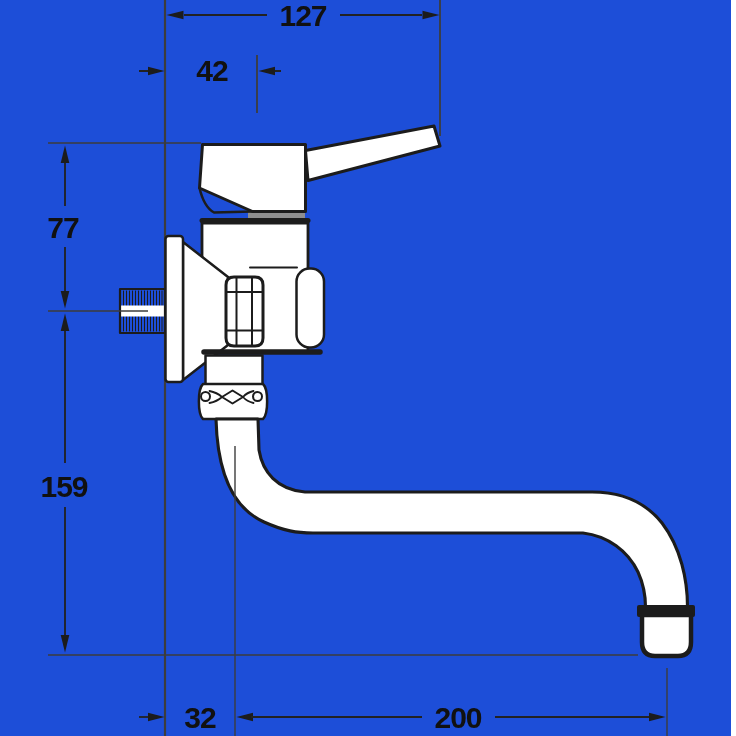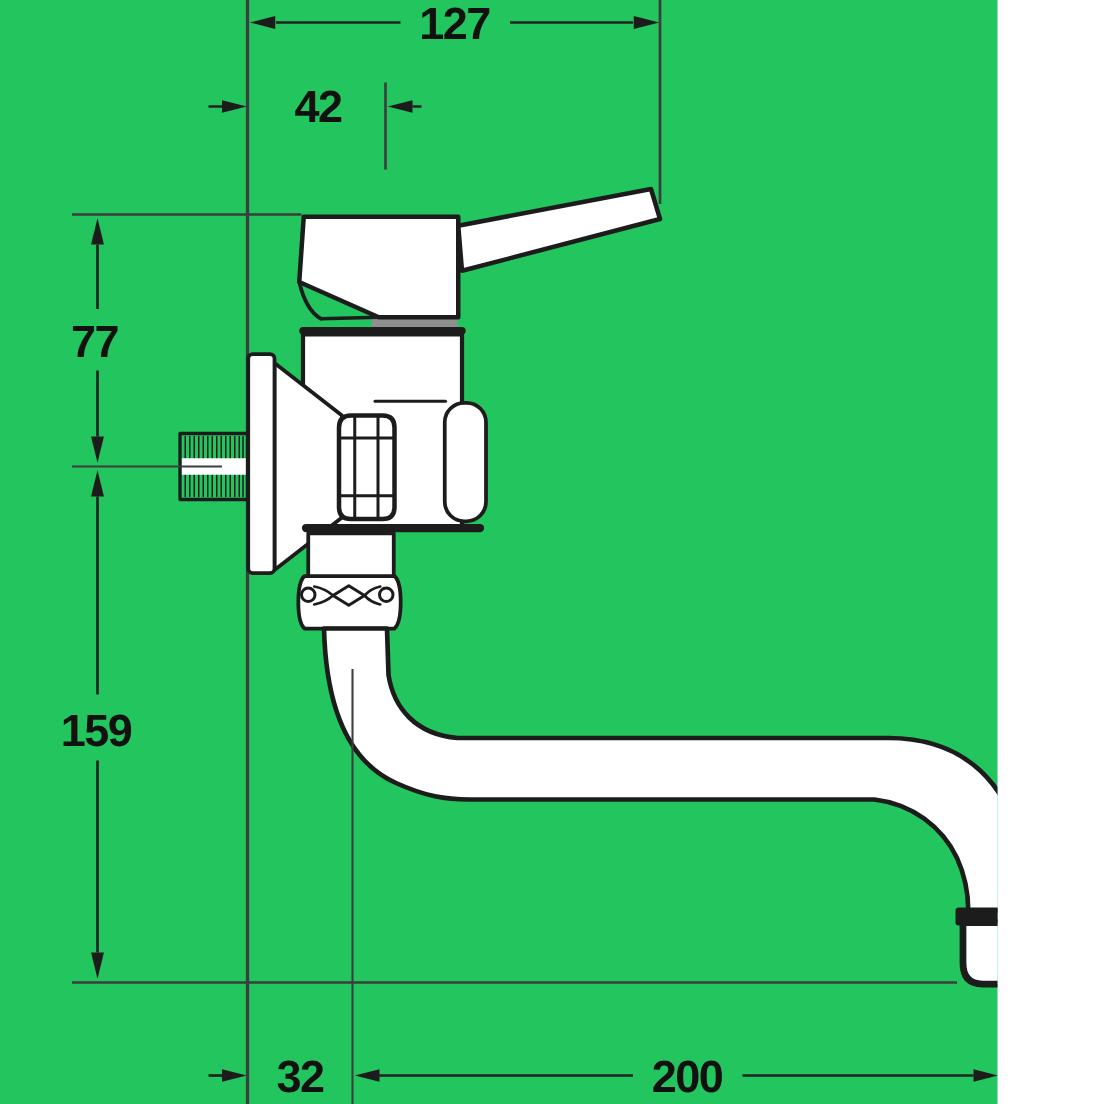--- a/index.html
+++ b/index.html
@@ -1,16 +1,16 @@
 <!DOCTYPE html>
 <html><head>
 <meta charset="utf-8">
 <style>
   html,body{margin:0;padding:0;background:#ffffff;}
-  .canvas{position:relative;width:665px;height:736px;background:#22c55e;overflow:hidden;}
+  .canvas{position:relative;width:731px;height:736px;background:#1d4ed8;overflow:hidden;}
   svg{position:absolute;left:0;top:0;}
   .part{fill:#ffffff;stroke:#1c1c1c;stroke-linejoin:round;stroke-linecap:round;}
   .detail{fill:none;stroke:#1c1c1c;stroke-linejoin:round;stroke-linecap:round;}
   .refline{fill:none;stroke:#3d3d3d;}
   .dimline{fill:none;stroke:#222222;stroke-width:1.8;}
   .arrow{fill:#1c1c1c;stroke:none;}
   .dimtext{font-family:"Liberation Sans","DejaVu Sans",sans-serif;font-weight:700;
            font-size:30px;fill:#111111;text-anchor:middle;letter-spacing:-1px;}
 </style>
 </head>

